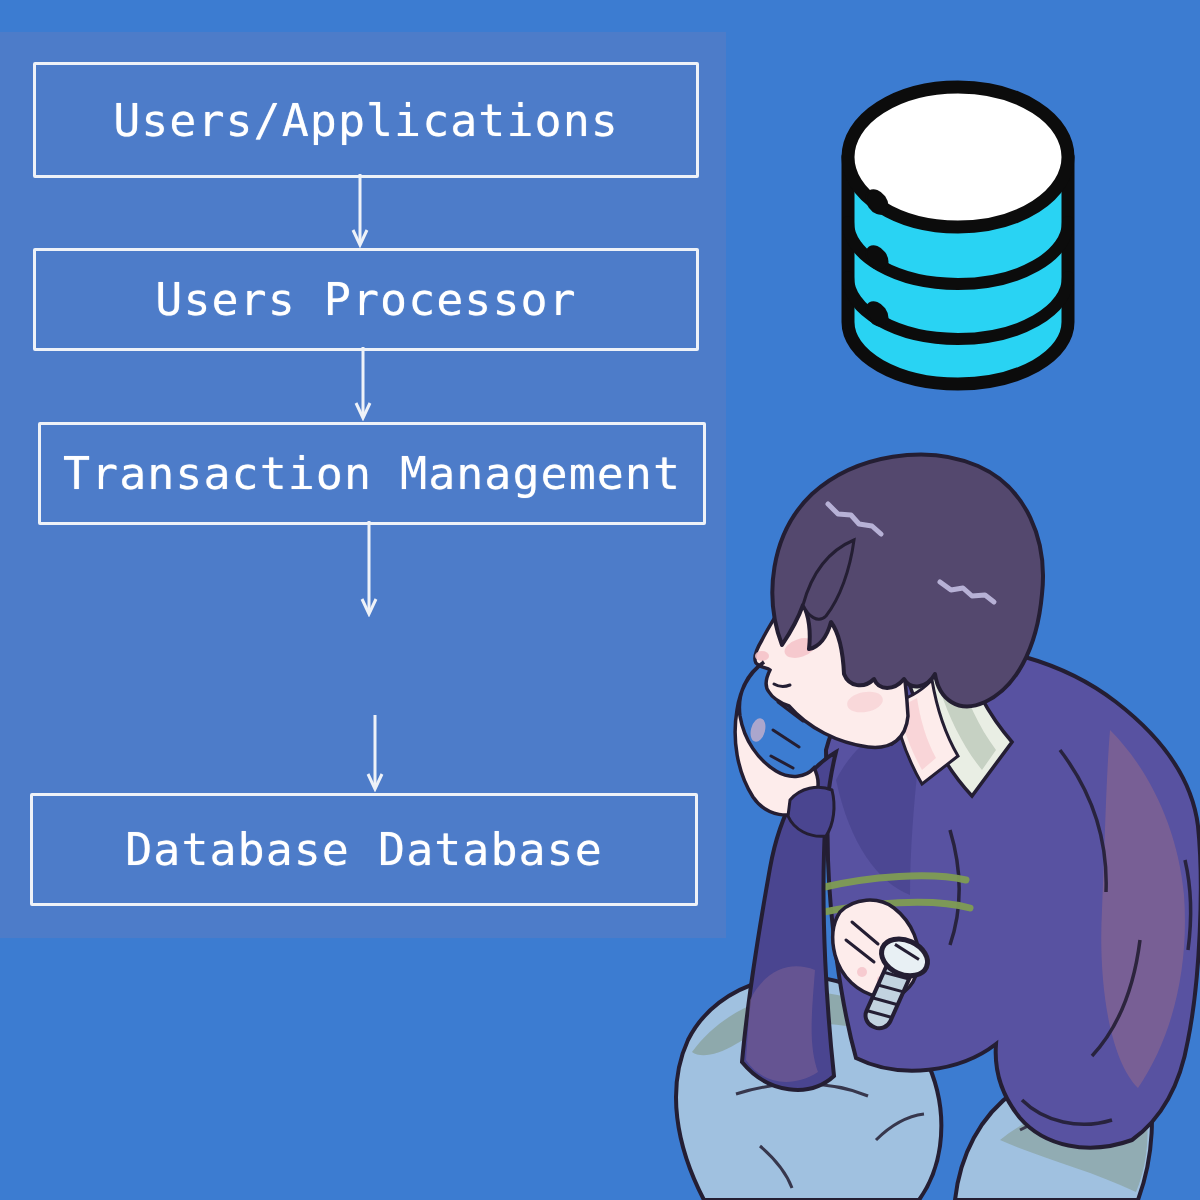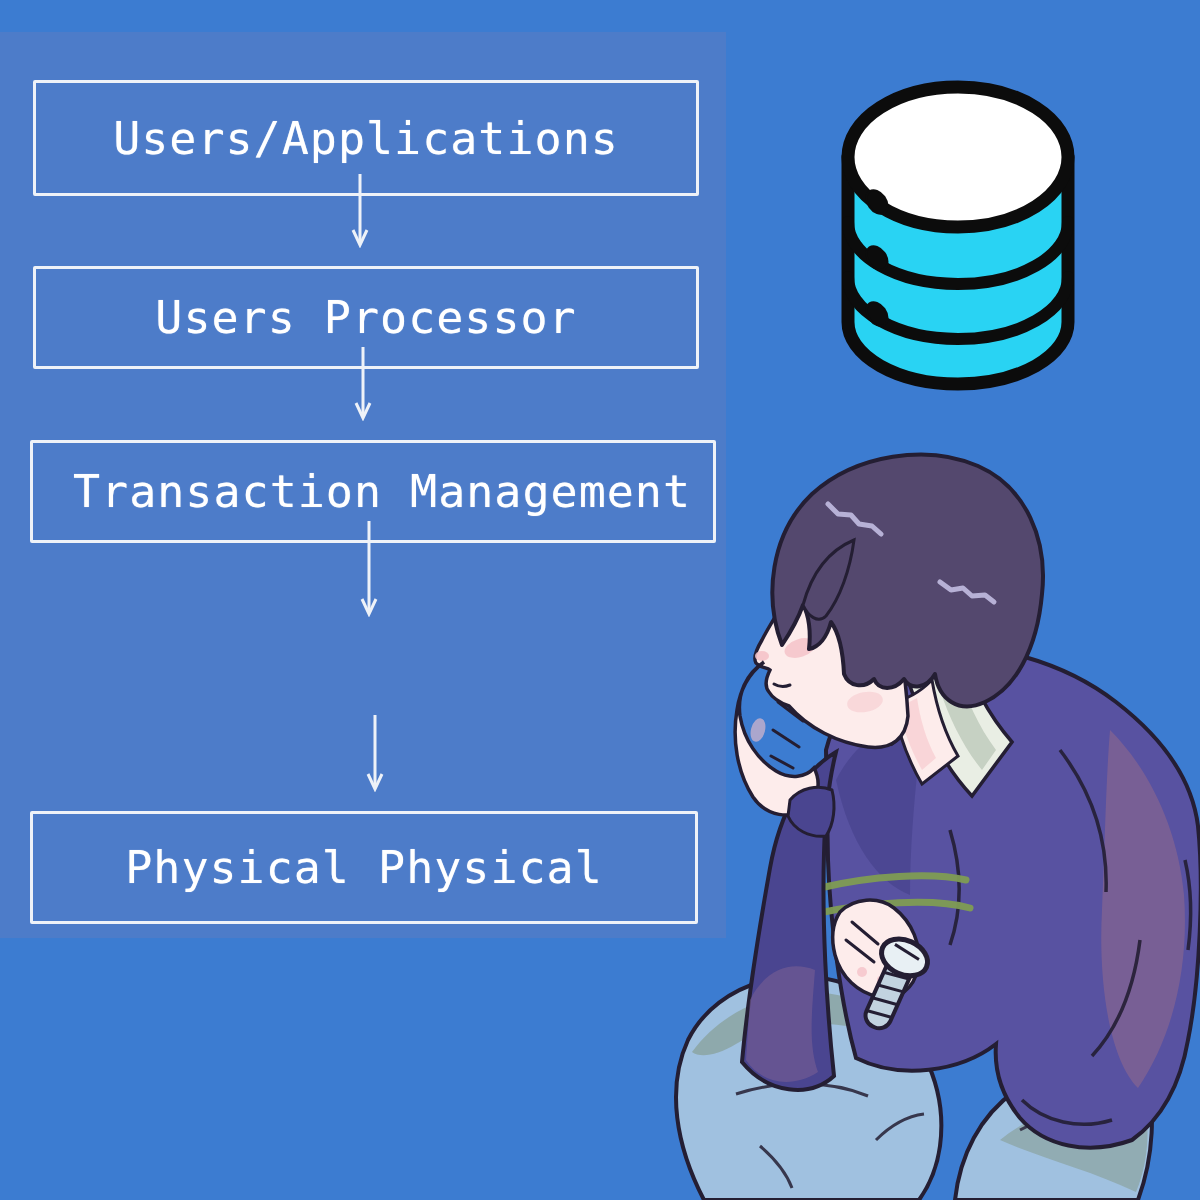--- a/index.html
+++ b/index.html
@@ -13,40 +13,39 @@
     background:var(--panel,#4d7cc9);
   }
   .node{
     position:absolute;
     border:3px solid var(--box-border,#eef2f8);
     border-radius:2px;
     display:flex;align-items:center;justify-content:center;
     color:var(--box-text,#fff);
     font-size:45px;letter-spacing:1px;white-space:nowrap;
     text-shadow:0 0 1px rgba(255,255,255,.6);
-    margin-top:18px;
   }
   .arrow{position:absolute;}
   svg{display:block;}
 </style>
 </head>
 <body>
 
 <div class="canvas">
 
   <div class="panel"></div>
 
   <div class="node" style="left:33px;top:62px;width:660px;height:110px;">Users/Applications</div>
 
   <div class="node" style="left:33px;top:248px;width:660px;height:97px;">Users Processor</div>
 
-  <div class="node" style="left:30px;top:422px;width:662px;height:97px;padding-left:18px;">Transaction Management</div>
+  <div class="node" style="left:38px;top:422px;width:662px;height:97px;">Transaction Management</div>
 
 
-  <div class="node" style="left:30px;top:793px;width:662px;height:107px;">Physical Physical</div>
+  <div class="node" style="left:30px;top:793px;width:662px;height:107px;">Database Database</div>
 
   <svg class="arrow" style="left:350px;top:174px;" width="20" height="74" viewBox="0 0 20 74">
     <line x1="10" y1="0" x2="10" y2="70" stroke="var(--box-border)" stroke-width="3"></line>
     <polyline points="3,56 10,71 17,56" fill="none" stroke="var(--box-border)" stroke-width="3"></polyline>
   </svg>
   <svg class="arrow" style="left:353px;top:347px;" width="20" height="74" viewBox="0 0 20 74">
     <line x1="10" y1="0" x2="10" y2="70" stroke="var(--box-border)" stroke-width="3"></line>
     <polyline points="3,56 10,71 17,56" fill="none" stroke="var(--box-border)" stroke-width="3"></polyline>
   </svg>
   <svg class="arrow" style="left:359px;top:521px;" width="20" height="96" viewBox="0 0 20 96">

